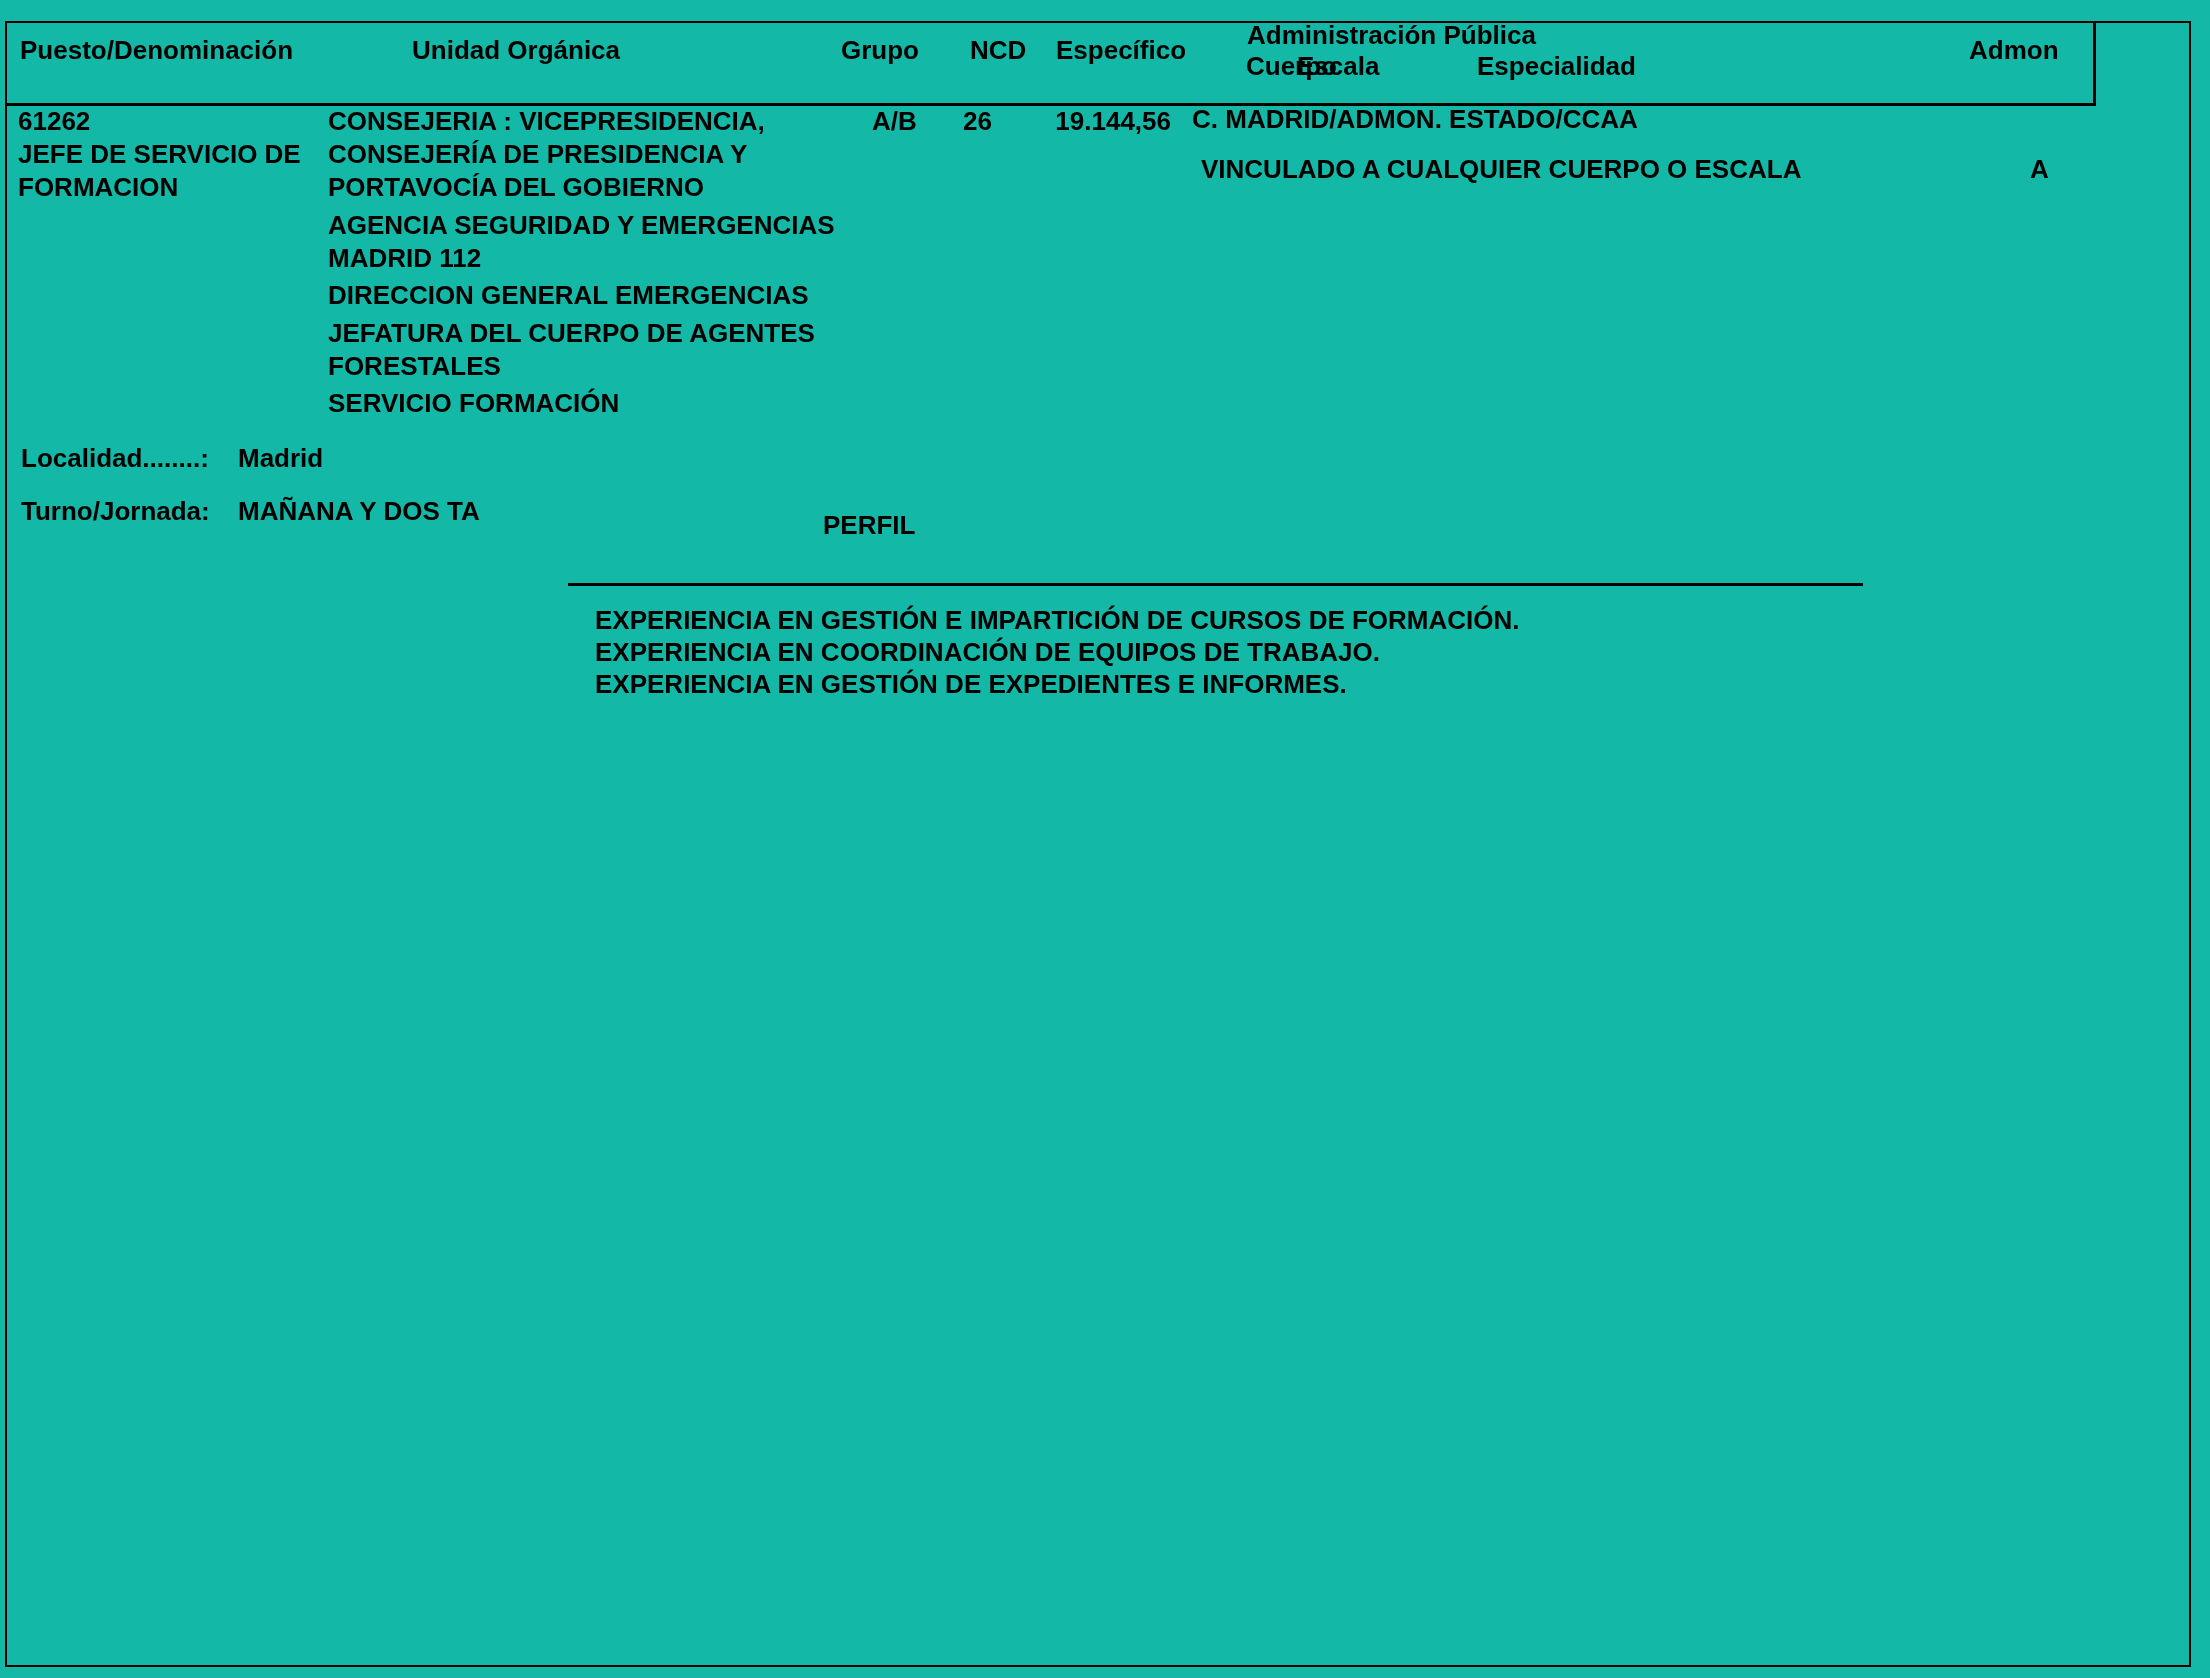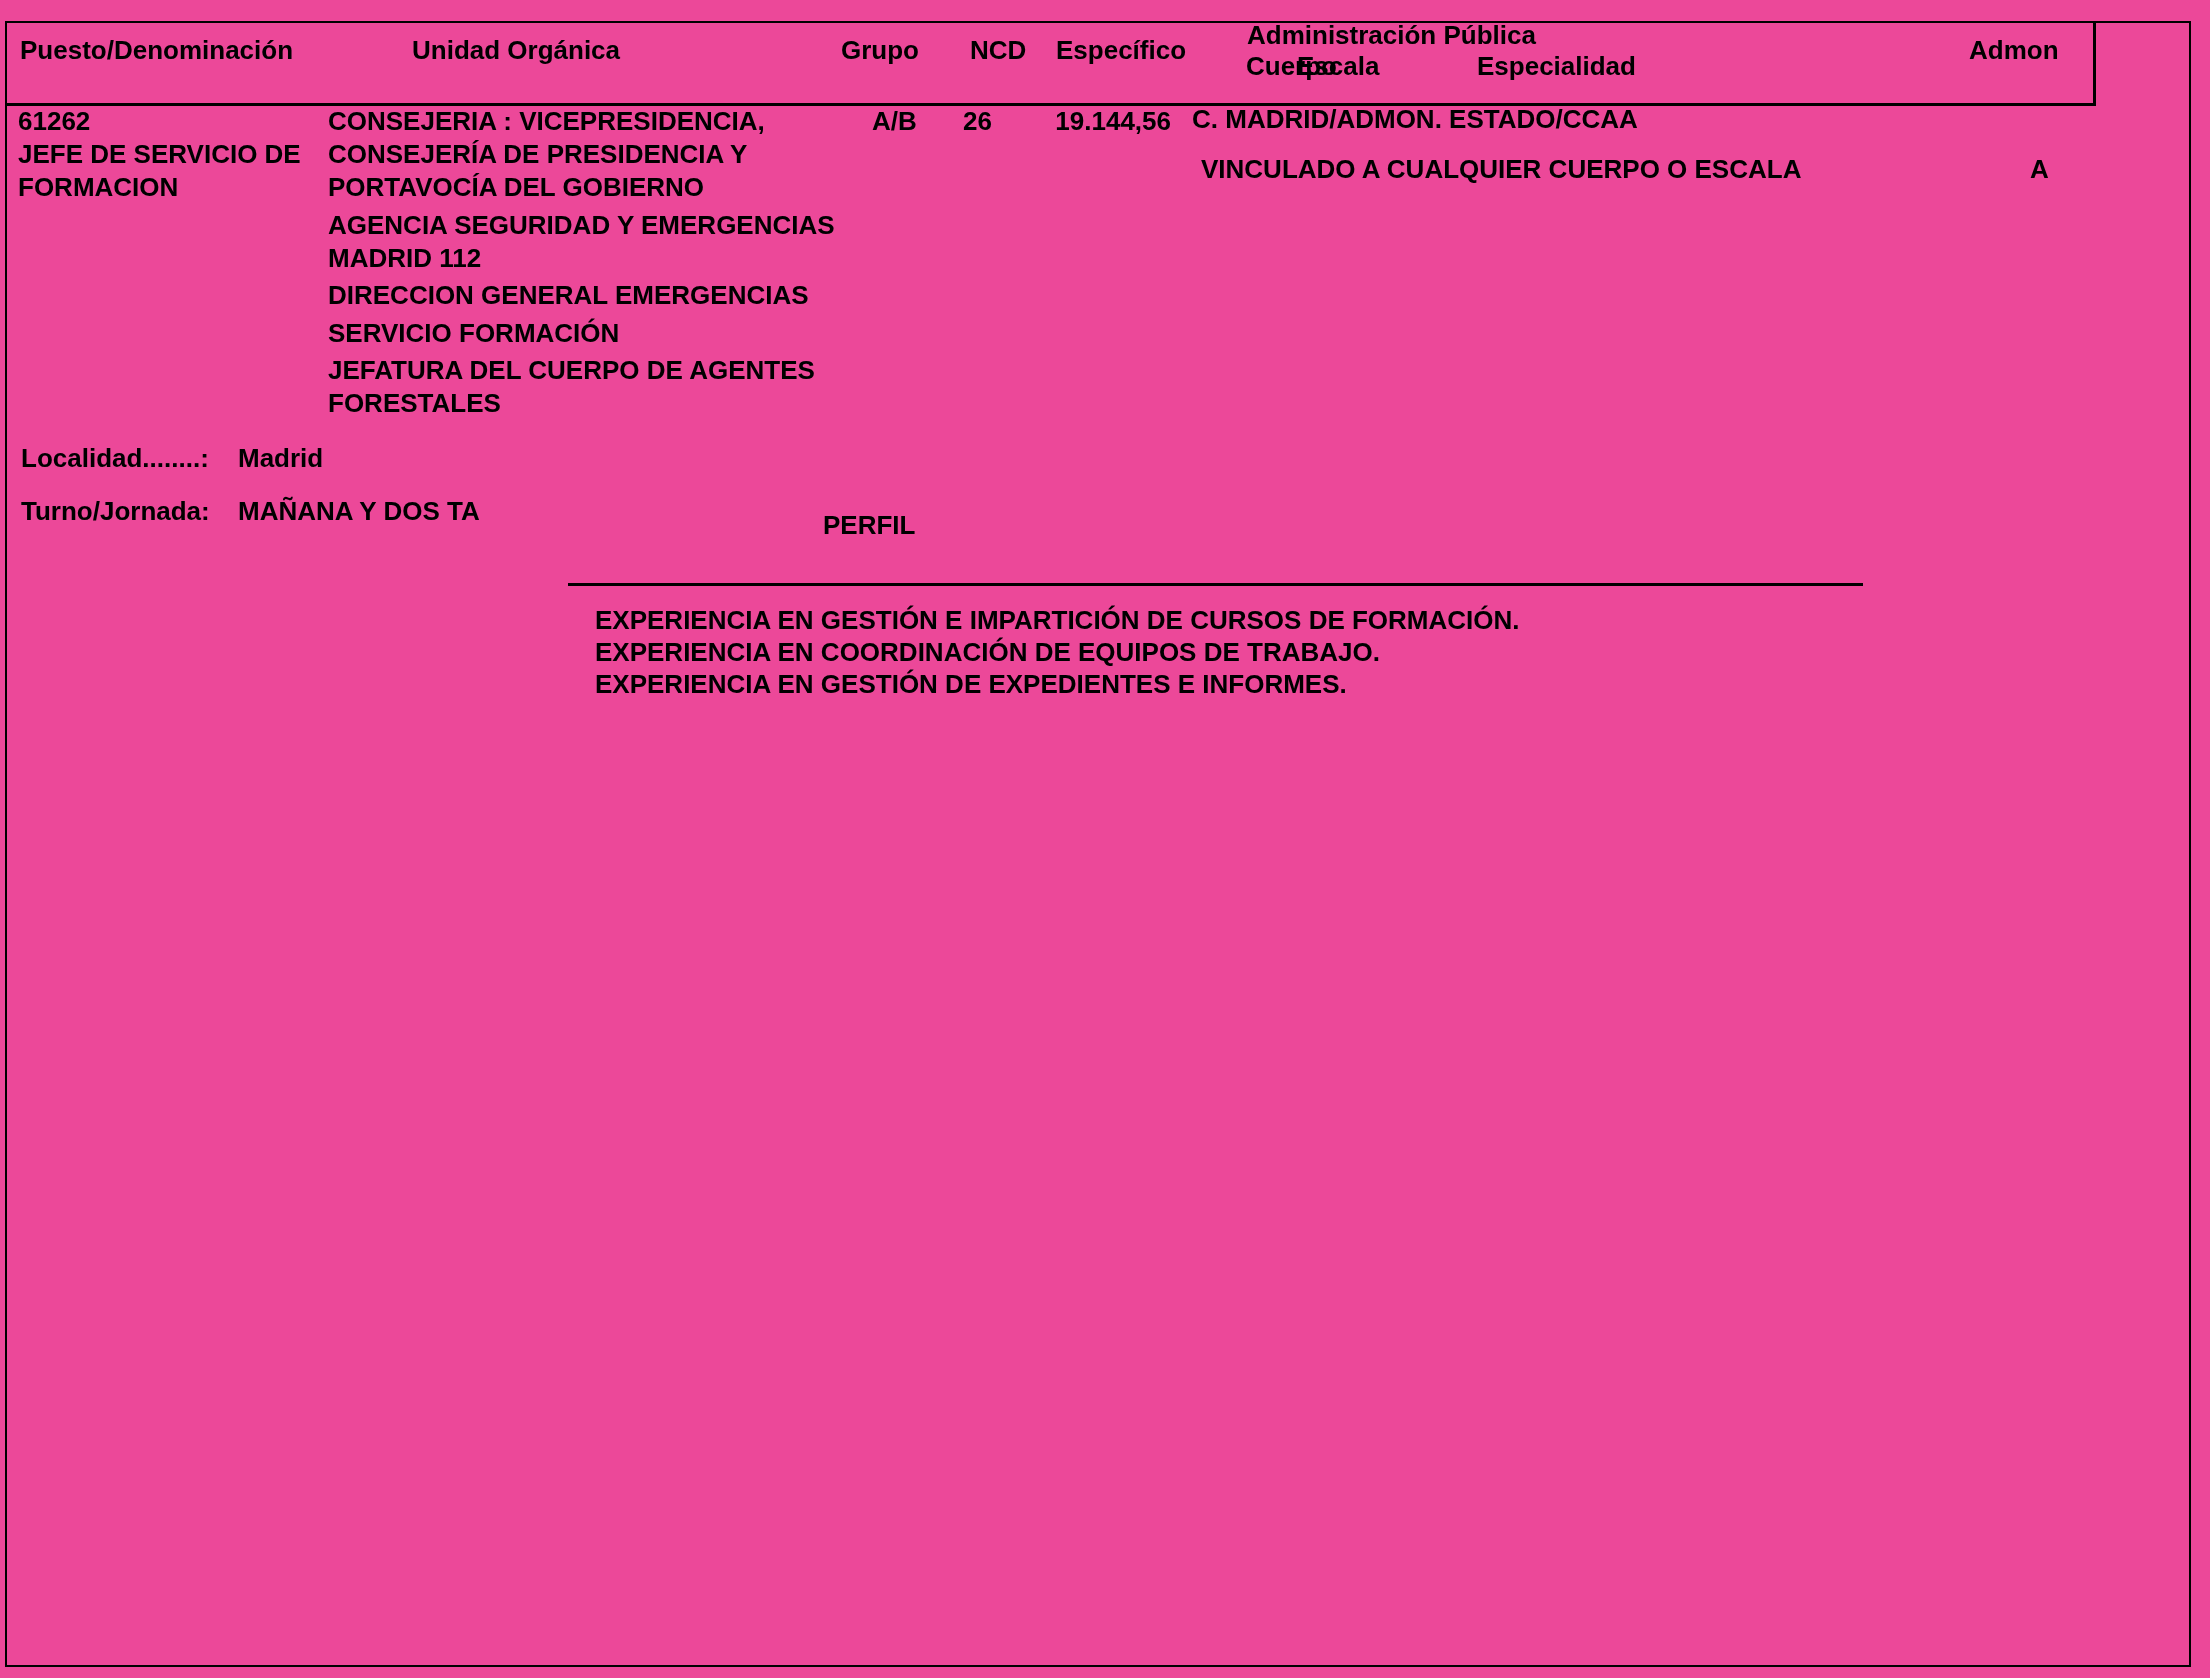--- a/index.html
+++ b/index.html
@@ -4,21 +4,21 @@
 <style>
   html, body {
     margin: 0;
     padding: 0;
     background: #ffffff;
   }
   .page {
     position: relative;
     width: 2211px;
     height: 1679px;
-    background: #ec4899;
+    background: #14b8a6;
     color: #000000;
     font-family: "Liberation Sans", "DejaVu Sans", sans-serif;
     font-weight: bold;
     font-size: 26px;
     line-height: 33px;
     overflow: hidden;
   }
   .abs { position: absolute; white-space: nowrap; }
   .outer-border {
     position: absolute;
@@ -87,22 +87,22 @@
   <div class="abs" style="left:1477px; top:51px; line-height:31px;">Especialidad</div>
   <div class="abs" style="left:1969px; top:34px;">Admon</div>
 
   <div class="abs" style="left:18px; top:105px;">61262</div>
   <div class="puesto-title">JEFE DE SERVICIO DE FORMACION</div>
 
   <div class="unidad-col">
     <p>CONSEJERIA : VICEPRESIDENCIA, CONSEJERÍA DE PRESIDENCIA Y PORTAVOCÍA DEL GOBIERNO</p>
     <p>AGENCIA SEGURIDAD Y EMERGENCIAS MADRID 112</p>
     <p>DIRECCION GENERAL EMERGENCIAS</p>
+    <p>JEFATURA DEL CUERPO DE AGENTES FORESTALES</p>
     <p>SERVICIO FORMACIÓN</p>
-    <p>JEFATURA DEL CUERPO DE AGENTES FORESTALES</p>
   </div>
 
   <div class="abs" style="left:872px; top:105px;">A/B</div>
   <div class="abs" style="left:963px; top:105px;">26</div>
   <div class="especifico-val">19.144,56</div>
   <div class="abs" style="left:1192px; top:103px;">C. MADRID/ADMON. ESTADO/CCAA</div>
   <div class="abs" style="left:1201px; top:153px;">VINCULADO A CUALQUIER CUERPO O ESCALA</div>
   <div class="abs" style="left:2030px; top:153px;">A</div>
 
   <div class="abs" style="left:21px; top:442px;">Localidad........:</div>

